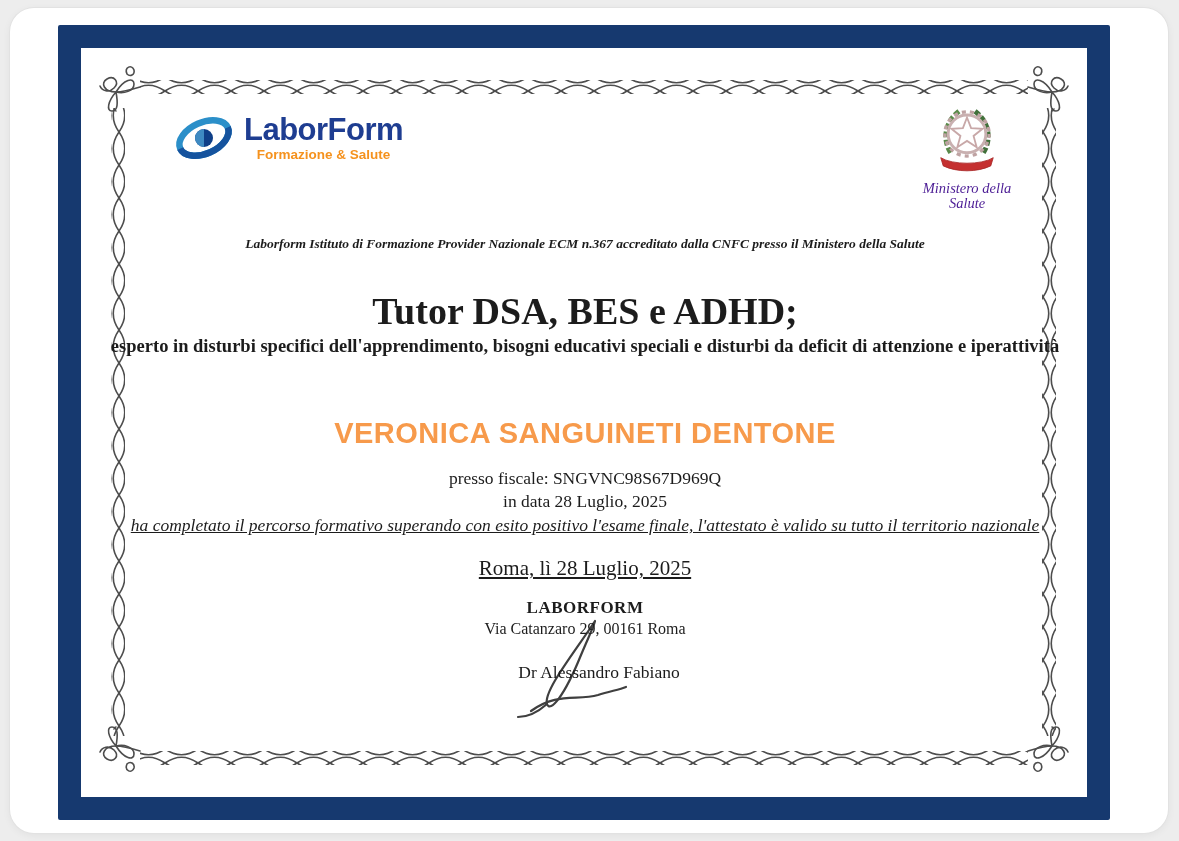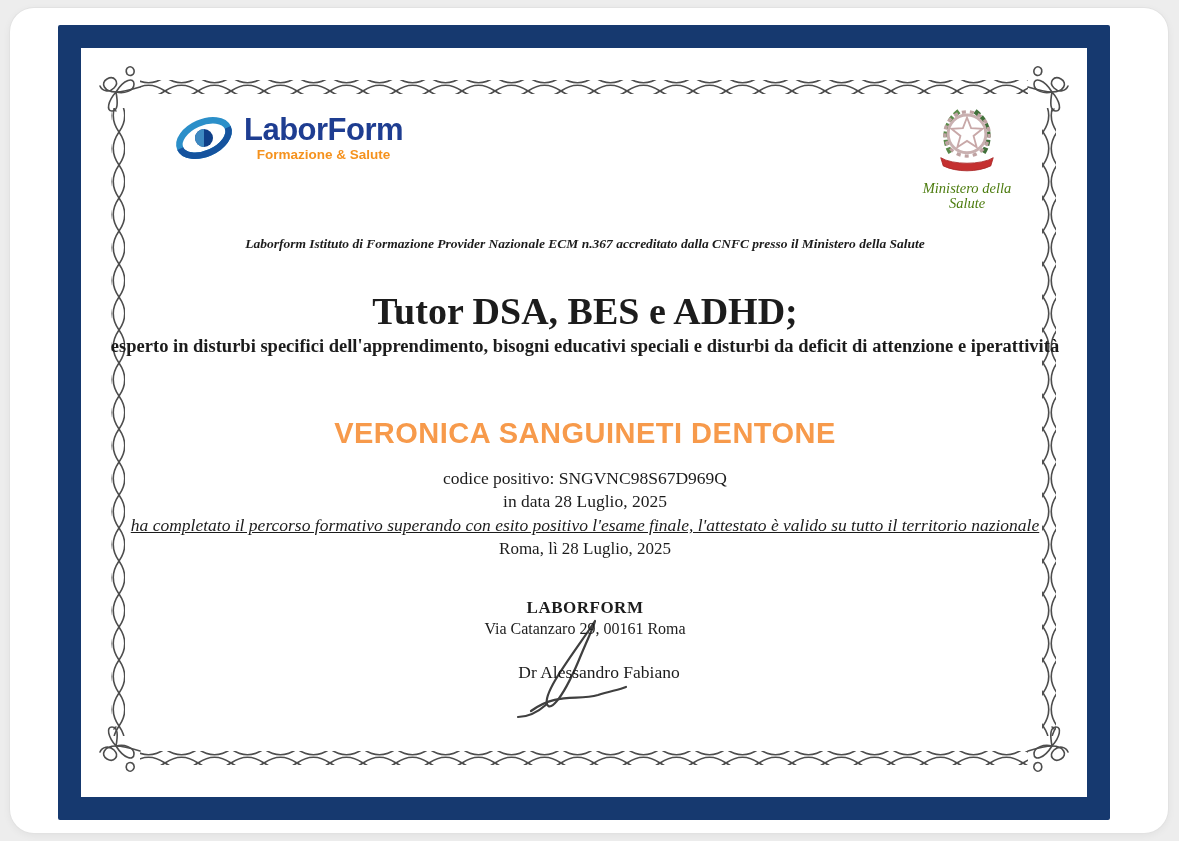--- a/index.html
+++ b/index.html
@@ -16,33 +16,33 @@
   .logo{position:absolute;left:86px;top:58px;display:flex;align-items:center;}
   .logo-icon{width:72px;height:62px;}
   .logo-text{margin-left:4px;text-align:center;}
   .logo-wordmark{font-family:"Liberation Sans",sans-serif;font-weight:bold;font-size:31px;
     color:#1e3d91;line-height:32px;letter-spacing:-0.5px;}
   .logo-tagline{font-family:"Liberation Sans",sans-serif;font-weight:bold;font-size:13.5px;
     color:#f5921e;line-height:15px;margin-top:1px;}
 
   .emblem{position:absolute;left:830px;top:48px;width:110px;text-align:center;}
   .emblem-icon{width:86px;height:82px;}
-  .emblem-caption{font-size:14.5px;font-style:italic;color:#4d7c0f;line-height:15px;margin-top:-2px;}
+  .emblem-caption{font-size:14.5px;font-style:italic;color:#4c1d95;line-height:15px;margin-top:-2px;}
 
   .title{top:132px;font-style:italic;font-size:47px;color:#ef9a57;letter-spacing:1px;}
   .accreditation{top:187px;font-size:13.5px;font-weight:bold;font-style:italic;}
   .course-title{top:240px;font-size:38px;font-weight:bold;}
   .course-desc{top:287px;font-size:18.5px;font-weight:bold;}
   .course-mode{top:328px;font-size:13.5px;font-style:italic;}
   .recipient{top:368px;font-family:"Liberation Sans",sans-serif;font-weight:bold;font-size:29px;
     color:#f79a4b;letter-spacing:0.5px;}
   .fiscal{top:419px;font-size:17.5px;}
   .indata{top:442px;font-size:17.5px;}
   .statement{top:466px;font-size:17.5px;font-style:italic;text-decoration:underline;}
-  .placedate{top:490px;font-size:17px;}
+  .placedate{top:507px;font-size:21px;text-decoration:underline;}
   .issuer-name{top:549px;font-size:17px;font-weight:bold;letter-spacing:0.5px;}
   .issuer-address{top:571px;font-size:16px;}
   .issuer-role{top:592px;font-size:17.5px;}
   .issuer-signer{top:613px;font-size:17.5px;margin-left:28px;}
 </style>
 </head>
 <body>
 
 <div class="stage">
   <div class="card">
@@ -112,21 +112,21 @@
         <path d="M50,25 L55,38 L69,38.8 L58,47.5 L61.8,61.2 L50,53.5 L38.2,61.2 L42,47.5 L31,38.8 L45,38 Z" fill="#ffffff" stroke="#c8a8a8" stroke-width="2.2"></path>
         <path d="M18,74 C32,83 68,83 82,74 L79,84 C62,92 38,92 21,84 Z" fill="#c53030" stroke="#a82626" stroke-width="1"></path>
       </svg>
       <div class="emblem-caption">Ministero della Salute</div>
     </div>
 
     <div class="line accreditation">Laborform Istituto di Formazione Provider Nazionale ECM n.367 accreditato dalla CNFC presso il Ministero della Salute</div>
     <div class="line course-title">Tutor DSA, BES e ADHD;</div>
     <div class="line course-desc">esperto in disturbi specifici dell'apprendimento, bisogni educativi speciali e disturbi da deficit di attenzione e iperattività</div>
     <div class="line recipient">VERONICA SANGUINETI DENTONE</div>
-    <div class="line fiscal">codice positivo: SNGVNC98S67D969Q</div>
+    <div class="line fiscal">presso fiscale: SNGVNC98S67D969Q</div>
     <div class="line indata">in data 28 Luglio, 2025</div>
     <div class="line statement">ha completato il percorso formativo superando con esito positivo l'esame finale, l'attestato è valido su tutto il territorio nazionale</div>
     <div class="line placedate">Roma, lì 28 Luglio, 2025</div>
     <div class="line issuer-name">LABORFORM</div>
     <div class="line issuer-address">Via Catanzaro 29, 00161 Roma</div>
     <div class="line issuer-signer">Dr Alessandro Fabiano</div>
   </div>
 </div>
 
 </body></html>

